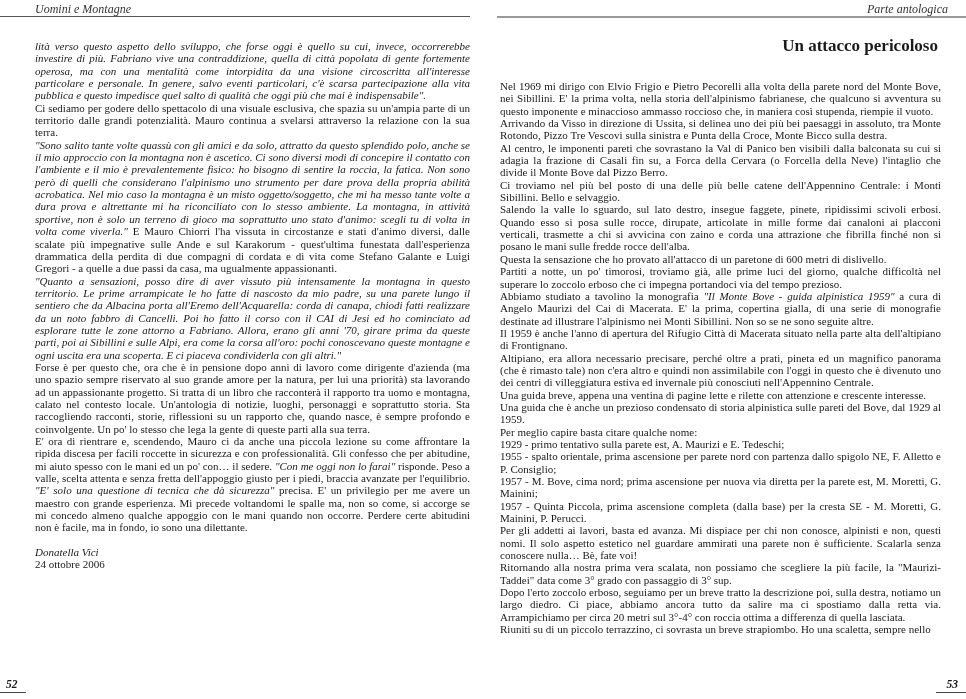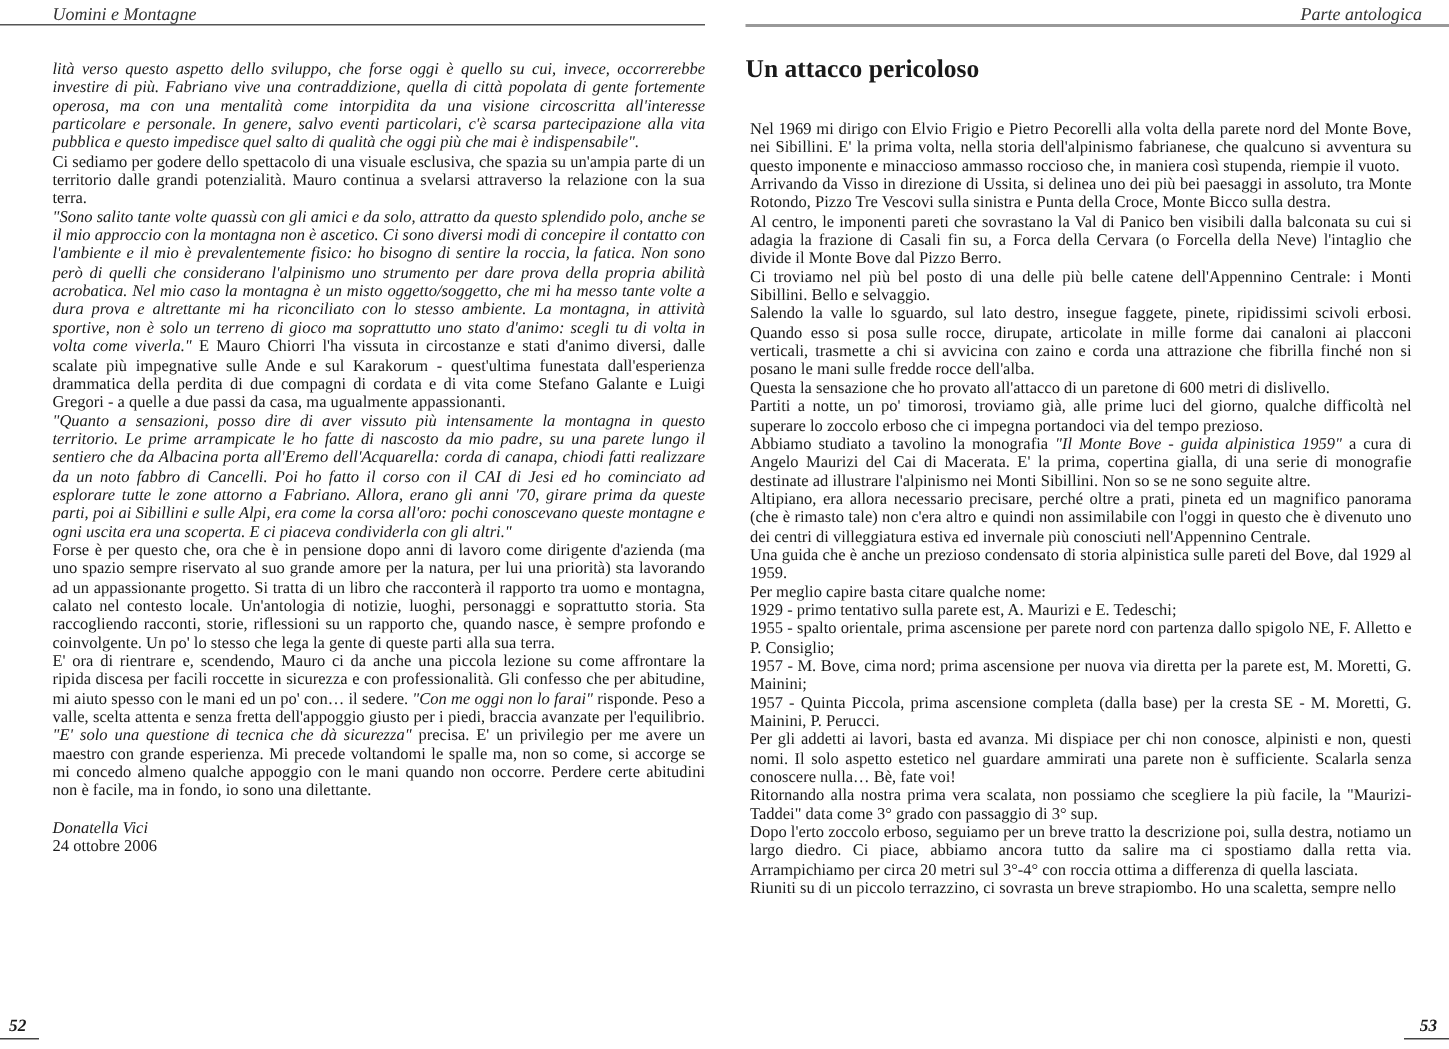--- a/index.html
+++ b/index.html
@@ -11,21 +11,21 @@
   .left .running-head { left:35px; }
   .right .running-head { right:18px; }
   .head-rule { position:absolute; top:16px; height:1px; background:#555; }
   .left .head-rule { left:0; width:470px; }
   .right .head-rule { left:14px; width:469px; background:#999; height:2px; }
   .col { position:absolute; font-size:11px; line-height:12.35px; text-align:justify; }
   .left .col { left:35px; width:435px; top:40px; }
   .right .col { left:17px; width:441px; top:80px; }
   .col p { margin:0; }
   .col .it { font-style:italic; }
-  .title { position:absolute; left:14px; width:441px; top:36px; text-align:left; font-weight:bold; font-size:17px; }
+  .title { position:absolute; left:14px; width:441px; top:36px; text-align:right; font-weight:bold; font-size:17px; }
   .sig { margin-top:12px !important; }
   .pagenum { position:absolute; font-family:Liberation Serif, serif; font-weight:bold; font-style:italic; font-size:11.5px; }
   .left .pagenum { left:6px; top:678px; }
   .right .pagenum { right:8px; top:678px;text-align:center; }
   .pn-rule { position:absolute; top:692px; height:1px; background:#444; width:26px; }
   .left .pn-rule { left:0; }
   .right .pn-rule { right:0; width:30px; }
 </style>
 </head>
 <body>
@@ -53,21 +53,23 @@
   <div class="title">Un attacco pericoloso</div>
   <div class="col">
     <p>Nel 1969 mi dirigo con Elvio Frigio e Pietro Pecorelli alla volta della parete nord del Monte Bove, nei Sibillini. E' la prima volta, nella storia dell'alpinismo fabrianese, che qualcuno si avventura su questo imponente e minaccioso ammasso roccioso che, in maniera così stupenda, riempie il vuoto.</p>
     <p>Arrivando da Visso in direzione di Ussita, si delinea uno dei più bei paesaggi in assoluto, tra Monte Rotondo, Pizzo Tre Vescovi sulla sinistra e Punta della Croce, Monte Bicco sulla destra.</p>
     <p>Al centro, le imponenti pareti che sovrastano la Val di Panico ben visibili dalla balconata su cui si adagia la frazione di Casali fin su, a Forca della Cervara (o Forcella della Neve) l'intaglio che divide il Monte Bove dal Pizzo Berro.</p>
     <p>Ci troviamo nel più bel posto di una delle più belle catene dell'Appennino Centrale: i Monti Sibillini. Bello e selvaggio.</p>
     <p>Salendo la valle lo sguardo, sul lato destro, insegue faggete, pinete, ripidissimi scivoli erbosi. Quando esso si posa sulle rocce, dirupate, articolate in mille forme dai canaloni ai placconi verticali, trasmette a chi si avvicina con zaino e corda una attrazione che fibrilla finché non si posano le mani sulle fredde rocce dell'alba.</p>
     <p>Questa la sensazione che ho provato all'attacco di un paretone di 600 metri di dislivello.</p>
     <p>Partiti a notte, un po' timorosi, troviamo già, alle prime luci del giorno, qualche difficoltà nel superare lo zoccolo erboso che ci impegna portandoci via del tempo prezioso.</p>
     <p><span>Abbiamo studiato a tavolino la monografia </span><span class="it">"Il Monte Bove - guida alpinistica 1959"</span><span> a cura di Angelo Maurizi del Cai di Macerata.  E' la prima, copertina gialla, di una serie di monografie destinate ad illustrare l'alpinismo nei Monti Sibillini. Non so se ne sono seguite altre.</span></p>
+    <p>Il 1959 è anche l'anno di apertura del Rifugio Città di Macerata situato nella parte alta dell'altipiano di Frontignano.</p>
     <p>Altipiano, era allora necessario precisare, perché oltre a prati, pineta ed un magnifico panorama (che è rimasto tale) non c'era altro e quindi non assimilabile con l'oggi in questo che è divenuto uno dei centri di villeggiatura estiva ed invernale più conosciuti nell'Appennino Centrale.</p>
+    <p>Una guida breve, appena una ventina di pagine lette e rilette con attenzione e crescente interesse.</p>
     <p>Una guida che è anche un prezioso condensato di storia alpinistica sulle pareti del Bove, dal 1929 al 1959.</p>
     <p>Per meglio capire basta citare qualche nome:</p>
     <p>1929 - primo tentativo sulla parete est, A. Maurizi e E. Tedeschi;</p>
     <p>1955 - spalto orientale, prima ascensione per parete nord con partenza dallo spigolo NE, F. Alletto e P. Consiglio;</p>
     <p>1957 - M. Bove, cima nord; prima ascensione per nuova via diretta per la parete est, M. Moretti, G. Mainini;</p>
     <p>1957 - Quinta Piccola, prima ascensione completa (dalla base) per la cresta SE - M. Moretti, G. Mainini, P. Perucci.</p>
     <p>Per gli addetti ai lavori, basta ed avanza. Mi dispiace per chi non conosce, alpinisti e non, questi nomi. Il solo aspetto estetico nel guardare ammirati una parete non è sufficiente. Scalarla senza conoscere nulla… Bè, fate voi!</p>
     <p>Ritornando alla nostra prima vera scalata, non possiamo che scegliere la più facile, la "Maurizi-Taddei" data come 3° grado con passaggio di 3° sup.</p>
     <p>Dopo l'erto zoccolo erboso, seguiamo per un breve tratto la descrizione poi, sulla destra, notiamo un largo diedro. Ci piace, abbiamo ancora tutto da salire ma ci spostiamo dalla retta via. Arrampichiamo per circa 20 metri sul 3°-4° con roccia ottima a differenza di quella lasciata.</p>
     <p>Riuniti su di un piccolo terrazzino, ci sovrasta un breve strapiombo. Ho una scaletta, sempre nello</p>

